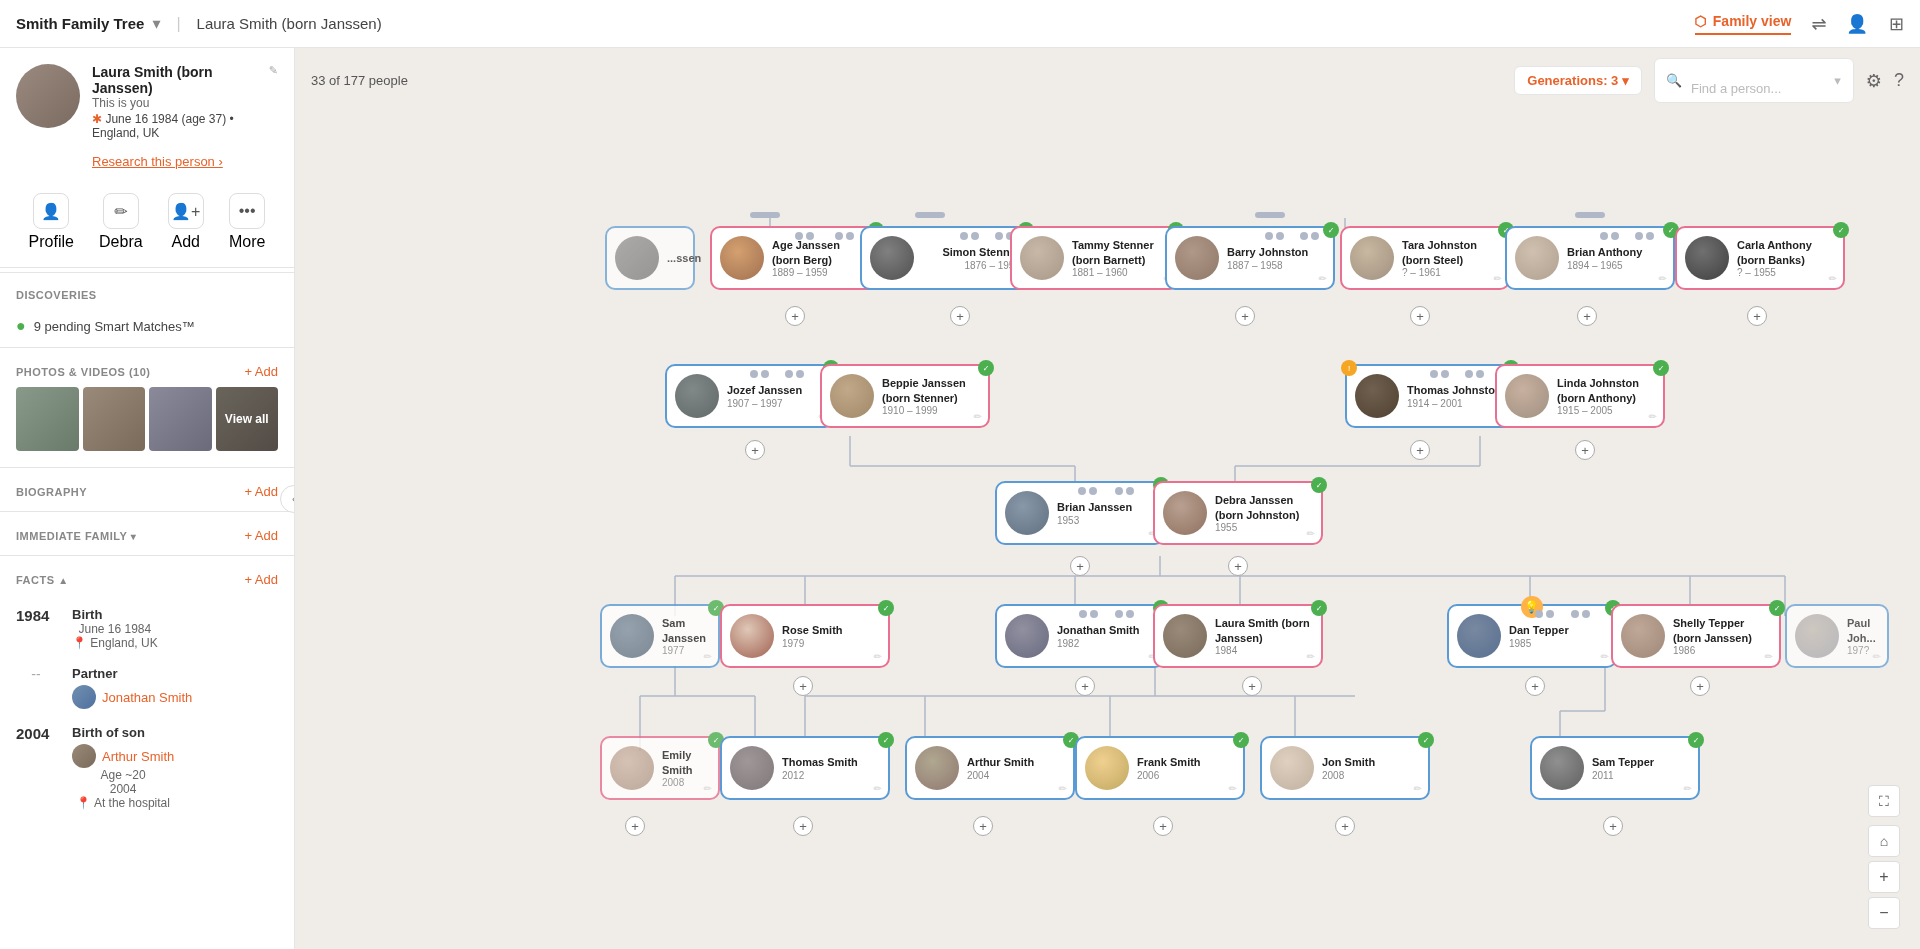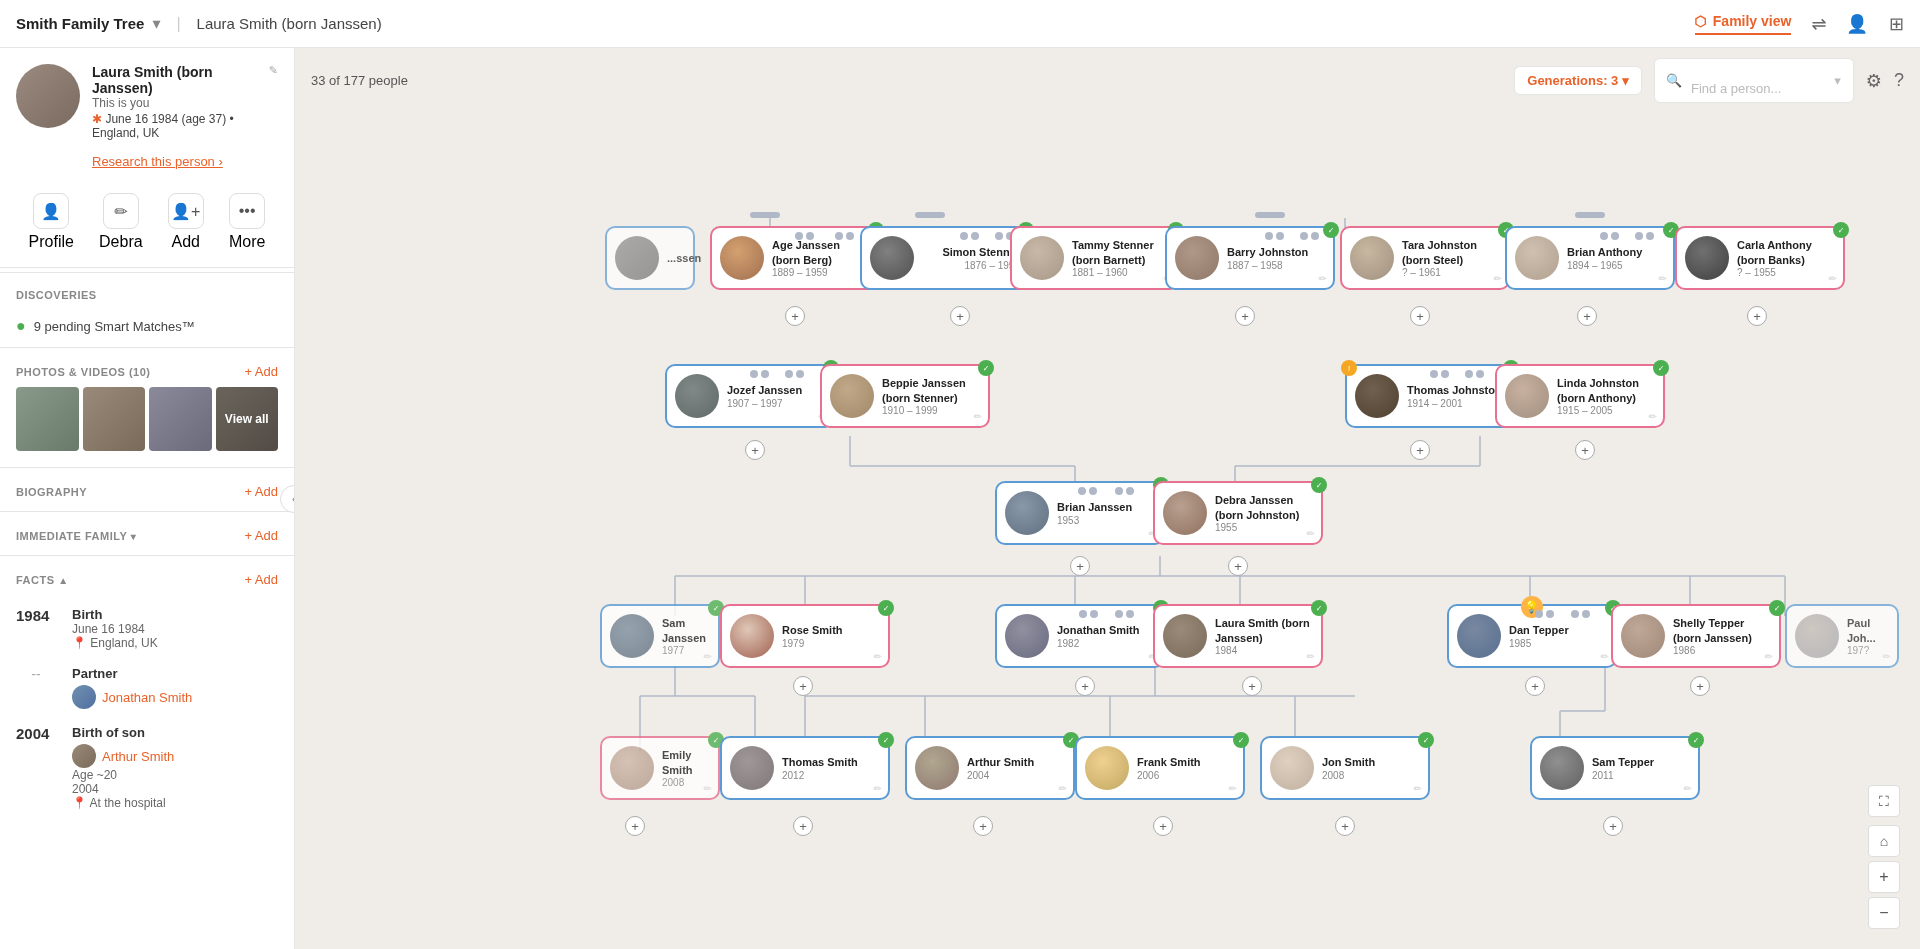--- a/index.html
+++ b/index.html
@@ -60,21 +60,21 @@
     .photo-thumb.view-all {
       background: rgba(0,0,0,0.5); display: flex; align-items: center; justify-content: center;
       font-size: 12px; color: #fff; font-weight: 600; cursor: pointer;
       background: linear-gradient(rgba(0,0,0,0.4), rgba(0,0,0,0.4)), linear-gradient(135deg, #b0a898, #8a7e74);
     }
     .divider { height: 1px; background: #e5e5e5; margin: 4px 0; }
     .facts-section { padding: 12px 16px; }
     .fact-row { display: flex; gap: 16px; margin-bottom: 16px; }
     .fact-year { font-size: 15px; font-weight: 700; color: #333; min-width: 40px; }
     .fact-detail-title { font-size: 13px; font-weight: 600; color: #333; }
-    .fact-detail-val { font-size: 12px; color: #666; }
+    .fact-detail-val { font-size: 12px; color: #666; text-align: center; }
     .fact-partner { display: flex; align-items: center; gap: 6px; margin-top: 4px; }
     .partner-avatar { width: 24px; height: 24px; border-radius: 50%; background: linear-gradient(135deg, #999, #777); }
     .partner-name { font-size: 13px; color: #e8622a; cursor: pointer; }
     .fact-dash { font-size: 14px; color: #aaa; min-width: 40px; text-align: center; }
     .collapse-btn {
       position: absolute; right: -14px; top: 50%; transform: translateY(-50%);
       width: 28px; height: 28px; border-radius: 50%; background: #fff; border: 1px solid #ddd;
       display: flex; align-items: center; justify-content: center; cursor: pointer; z-index: 20;
       font-size: 12px; color: #888;
     }
@@ -706,21 +706,21 @@
         <div class="person-info">
           <div class="person-name">Shelly Tepper (born Janssen)</div>
           <div class="person-dates">1986</div>
         </div>
         <div class="card-match-icon">✓</div>
         <div class="card-edit">✏</div>
       </div>
       <div class="add-btn" style="left:1230px;top:580px;">+</div>
       <div class="add-btn" style="left:1395px;top:580px;">+</div>
 
-      <div class="person-card" style="left:1490px;top:508px;width:114px;opacity:0.7;">
+      <div class="person-card" style="left:1490px;top:508px;width:104px;opacity:0.7;">
         <div class="person-avatar av-light" style="background: radial-gradient(circle at 40% 35%, #c0b8b0, #a0a0a8);"></div>
         <div class="person-info">
           <div class="person-name">Paul Joh...</div>
           <div class="person-dates">197?</div>
         </div>
         <div class="card-edit">✏</div>
       </div>
 
       <div class="person-card female" style="left:305px;top:640px;width:120px;opacity:0.8;">
         <div class="person-avatar" style="background: radial-gradient(circle at 40% 35%, #d0b8a8, #b09888);"></div>

